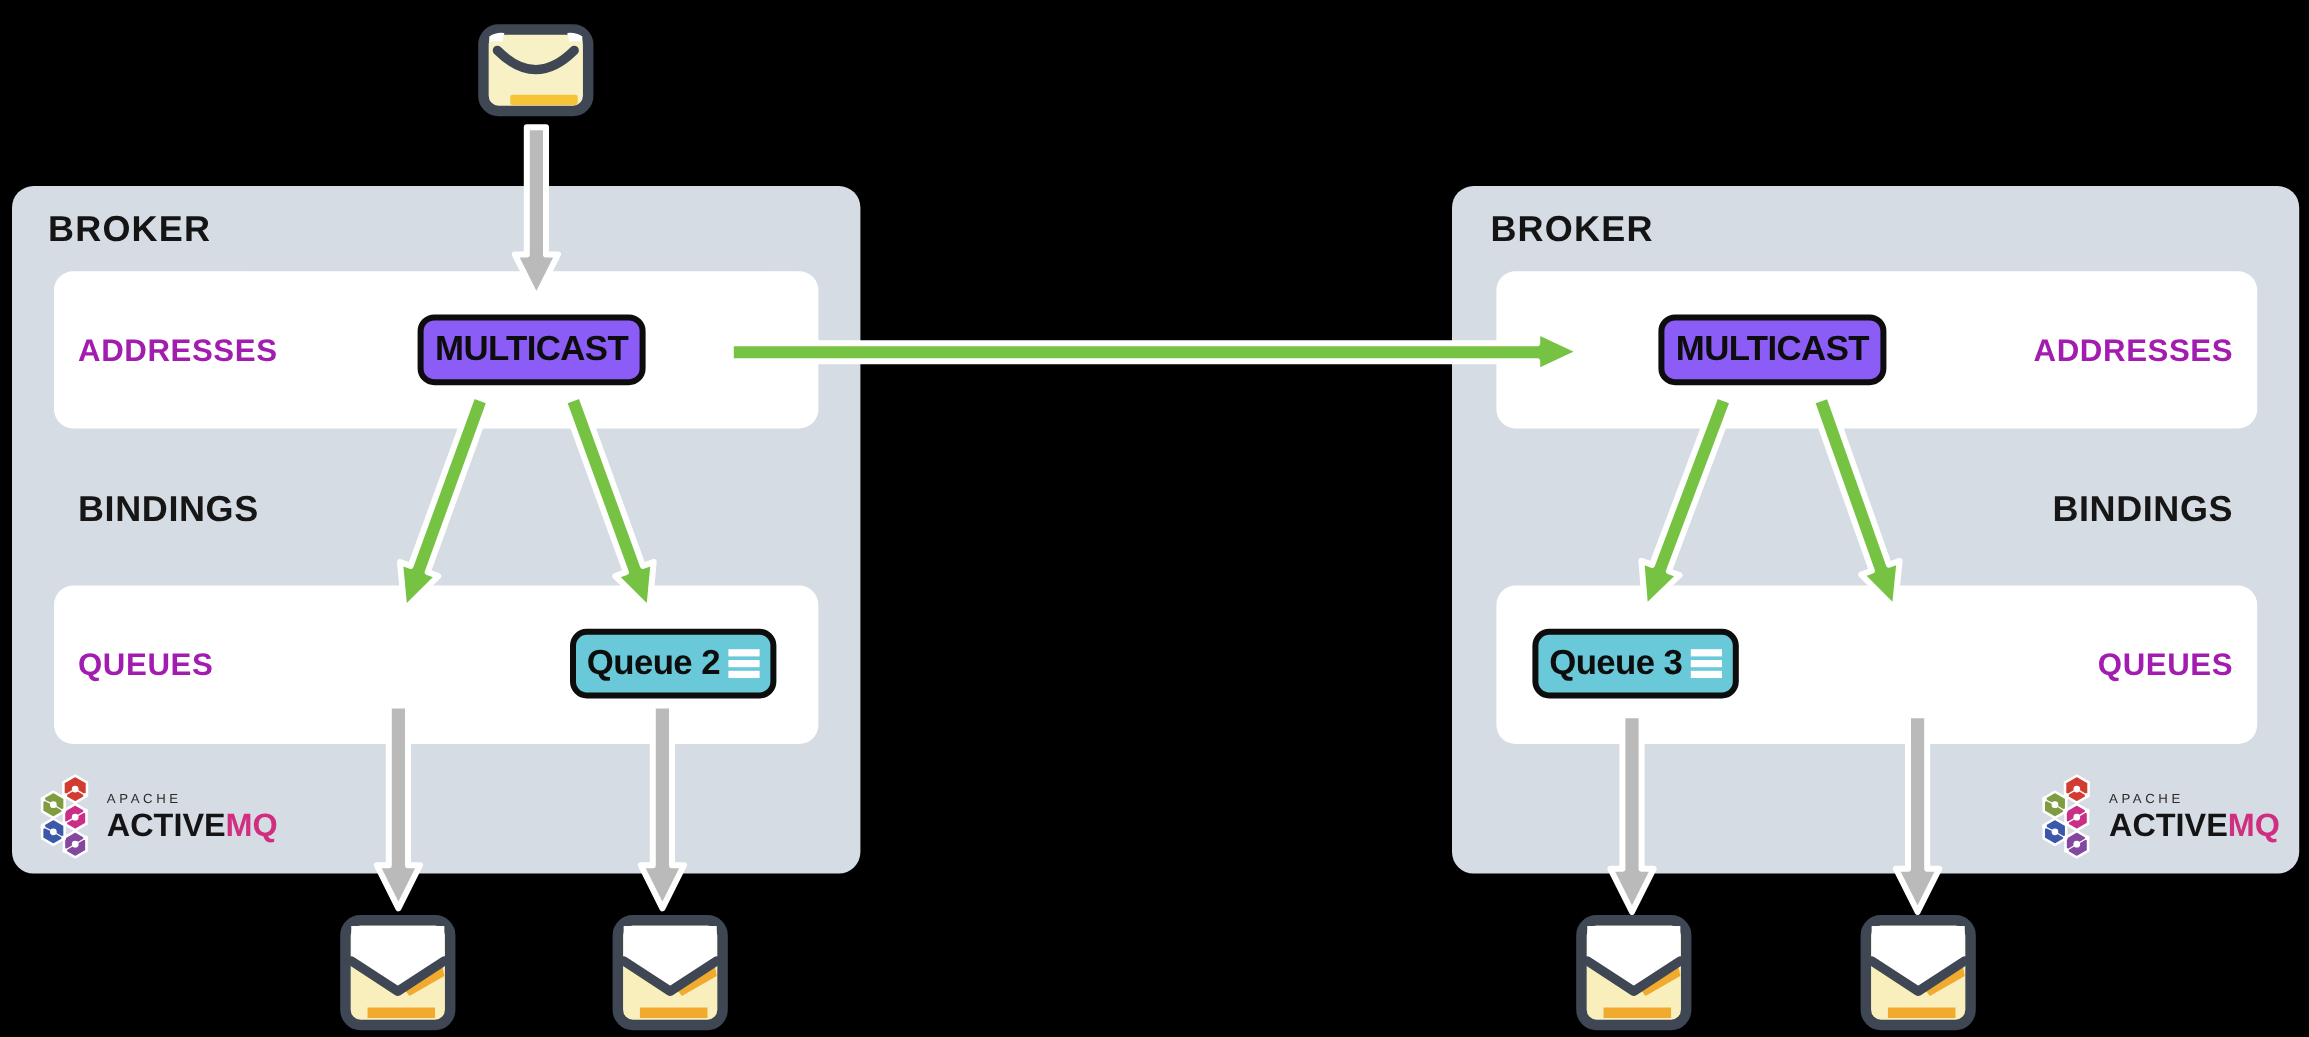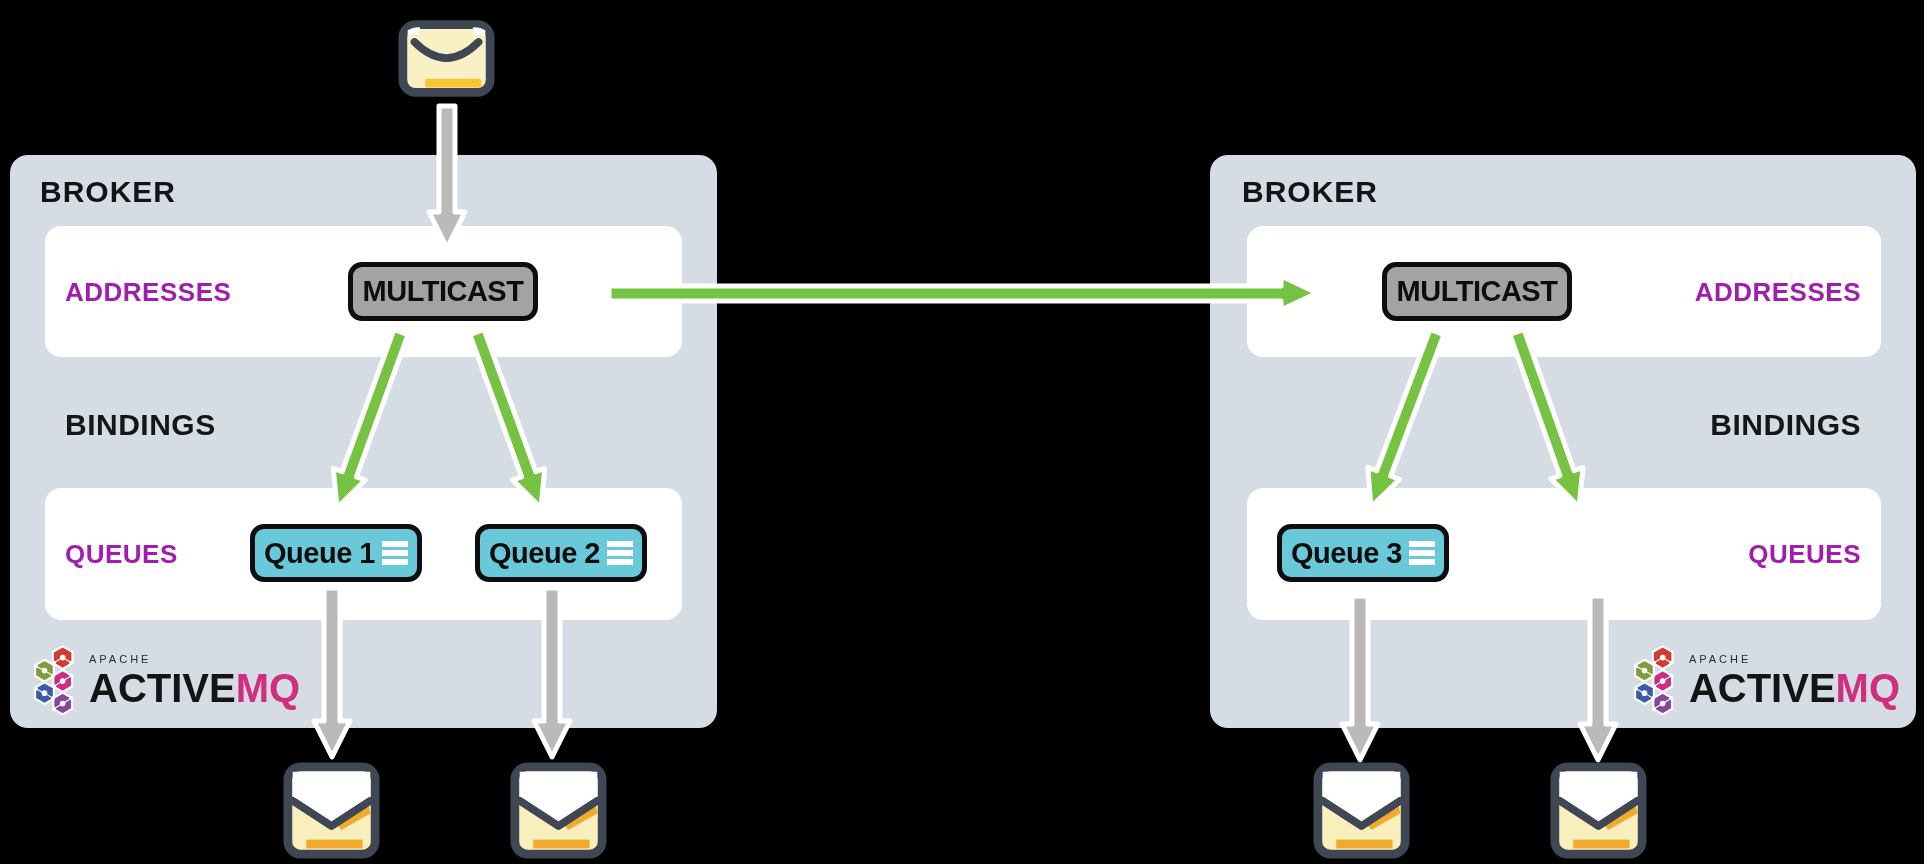--- a/index.html
+++ b/index.html
@@ -11,27 +11,27 @@
   .broker-title{position:absolute;top:20px;font-size:30px;font-weight:bold;color:#141414;letter-spacing:1px;}
   .panel-row{position:absolute;left:35px;width:637px;background:#ffffff;border-radius:16px;}
   .row-addresses{top:71px;height:131px;}
   .row-queues{top:333px;height:132px;}
   .row-label{position:absolute;top:50%;transform:translateY(-50%);font-size:26px;font-weight:bold;color:#a21caf;letter-spacing:0.5px;}
   .row-label.left{left:20px;}
   .row-label.right{right:20px;}
   .section-label{position:absolute;top:253px;font-size:30px;font-weight:bold;color:#161616;letter-spacing:0.5px;}
   .badge{position:absolute;display:flex;align-items:center;justify-content:center;
          border:5px solid #0d0d0d;border-radius:14px;color:#0d0d0d;font-weight:bold;box-sizing:border-box;}
-  .multicast{width:190px;height:59px;top:36px;background:#a3a3a3;font-size:29px;letter-spacing:-0.5px;}
+  .multicast{width:190px;height:59px;top:36px;background:#8b5cf6;font-size:29px;letter-spacing:-0.5px;}
   .queue{width:172px;height:58px;top:36px;background:#69c9d8;font-size:29px;letter-spacing:-0.5px;gap:7px;}
   .queue svg{display:block;}
   .logo{position:absolute;display:flex;align-items:center;gap:9px;}
   .logo-text{display:flex;flex-direction:column;line-height:1;}
   .logo-apache{font-size:11px;font-weight:normal;letter-spacing:3px;color:#2a2a2a;margin-bottom:3px;}
-  .logo-wordmark{font-size:40px;font-weight:bold;color:#141414;letter-spacing:0;}
+  .logo-wordmark{font-size:27px;font-weight:bold;color:#141414;letter-spacing:0;}
   .logo-wordmark .mq{color:#d02e81;}
   .icon{position:absolute;}
   svg{overflow:visible;}
   #arrow-layer{position:absolute;left:0;top:0;pointer-events:none;}
 </style>
 </head>
 <body>
 
 <div id="stage">
 
@@ -50,28 +50,20 @@
       <span class="row-label left">ADDRESSES</span>
       <div class="badge multicast" style="left:303px;">
         <span>MULTICAST</span>
       </div>
     </div>
 
     <div class="section-label" style="left:55px;">BINDINGS</div>
 
     <div class="panel-row row-queues">
       <span class="row-label left">QUEUES</span>
-      <div class="badge queue" style="left:205px;">
-        <span>Queue 1</span>
-        <svg width="26" height="26" viewBox="0 0 26 26">
-          <rect x="0" y="1" width="26" height="6" fill="#fff"></rect>
-            <rect x="0" y="10" width="26" height="6" fill="#fff"></rect>
-            <rect x="0" y="19" width="26" height="6" fill="#fff"></rect>
-        </svg>
-      </div>
       <div class="badge queue" style="left:430px;">
         <span>Queue 2</span>
         <svg width="26" height="26" viewBox="0 0 26 26">
           <rect x="0" y="1" width="26" height="6" fill="#fff"></rect>
             <rect x="0" y="10" width="26" height="6" fill="#fff"></rect>
             <rect x="0" y="19" width="26" height="6" fill="#fff"></rect>
         </svg>
       </div>
     </div>
 

